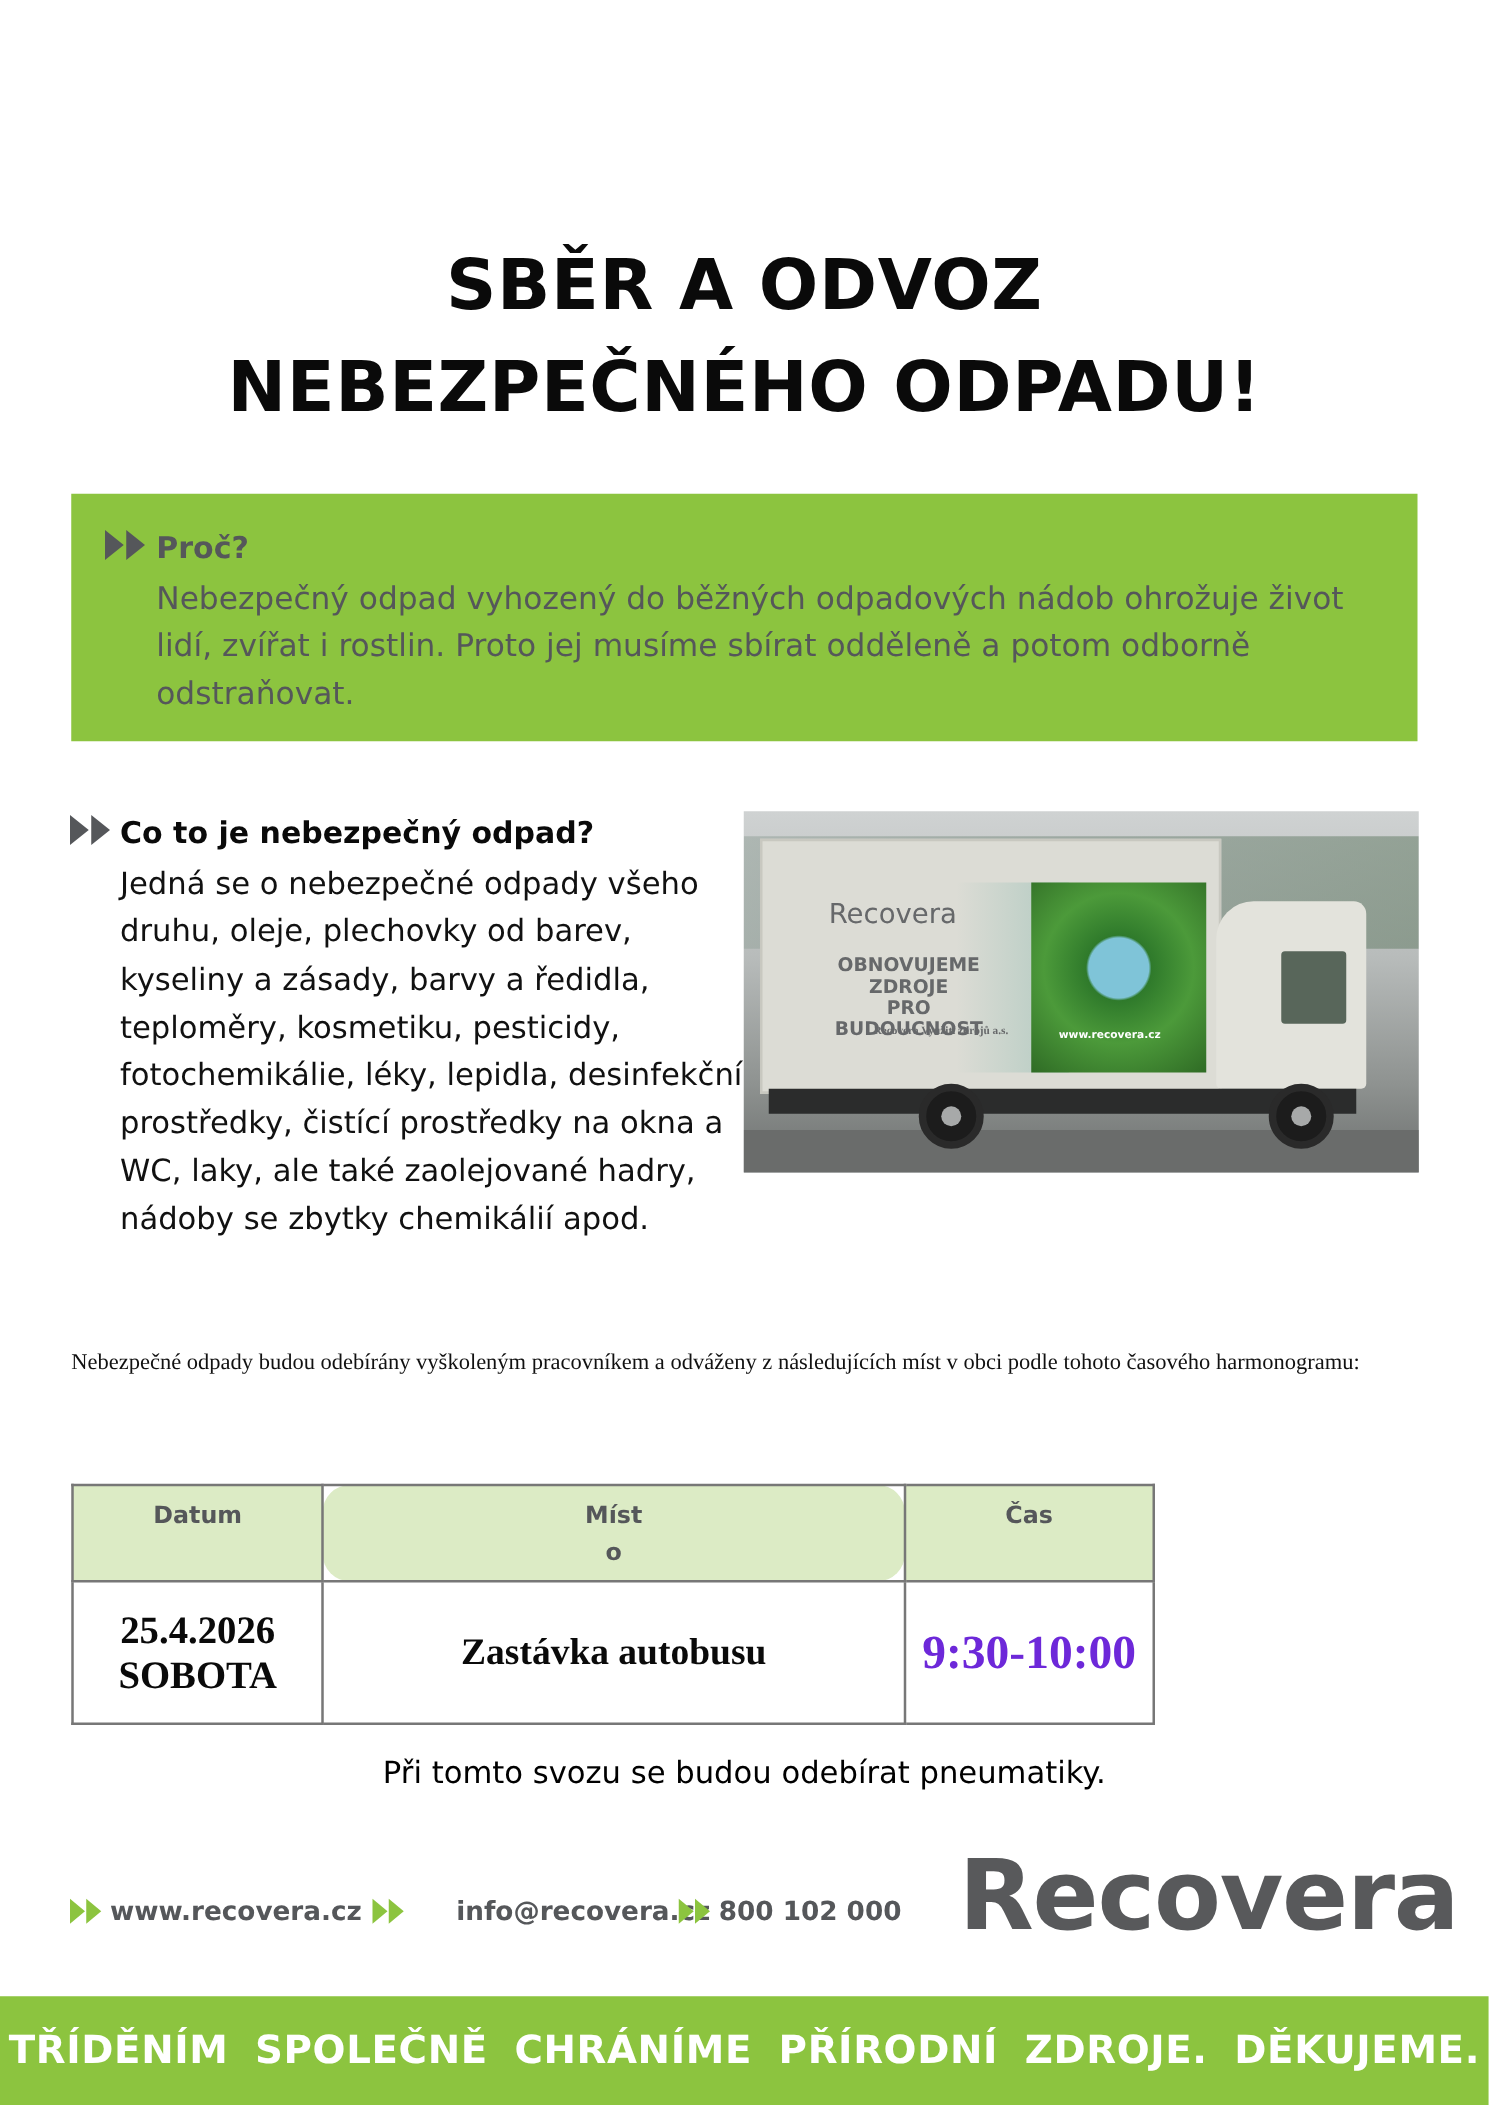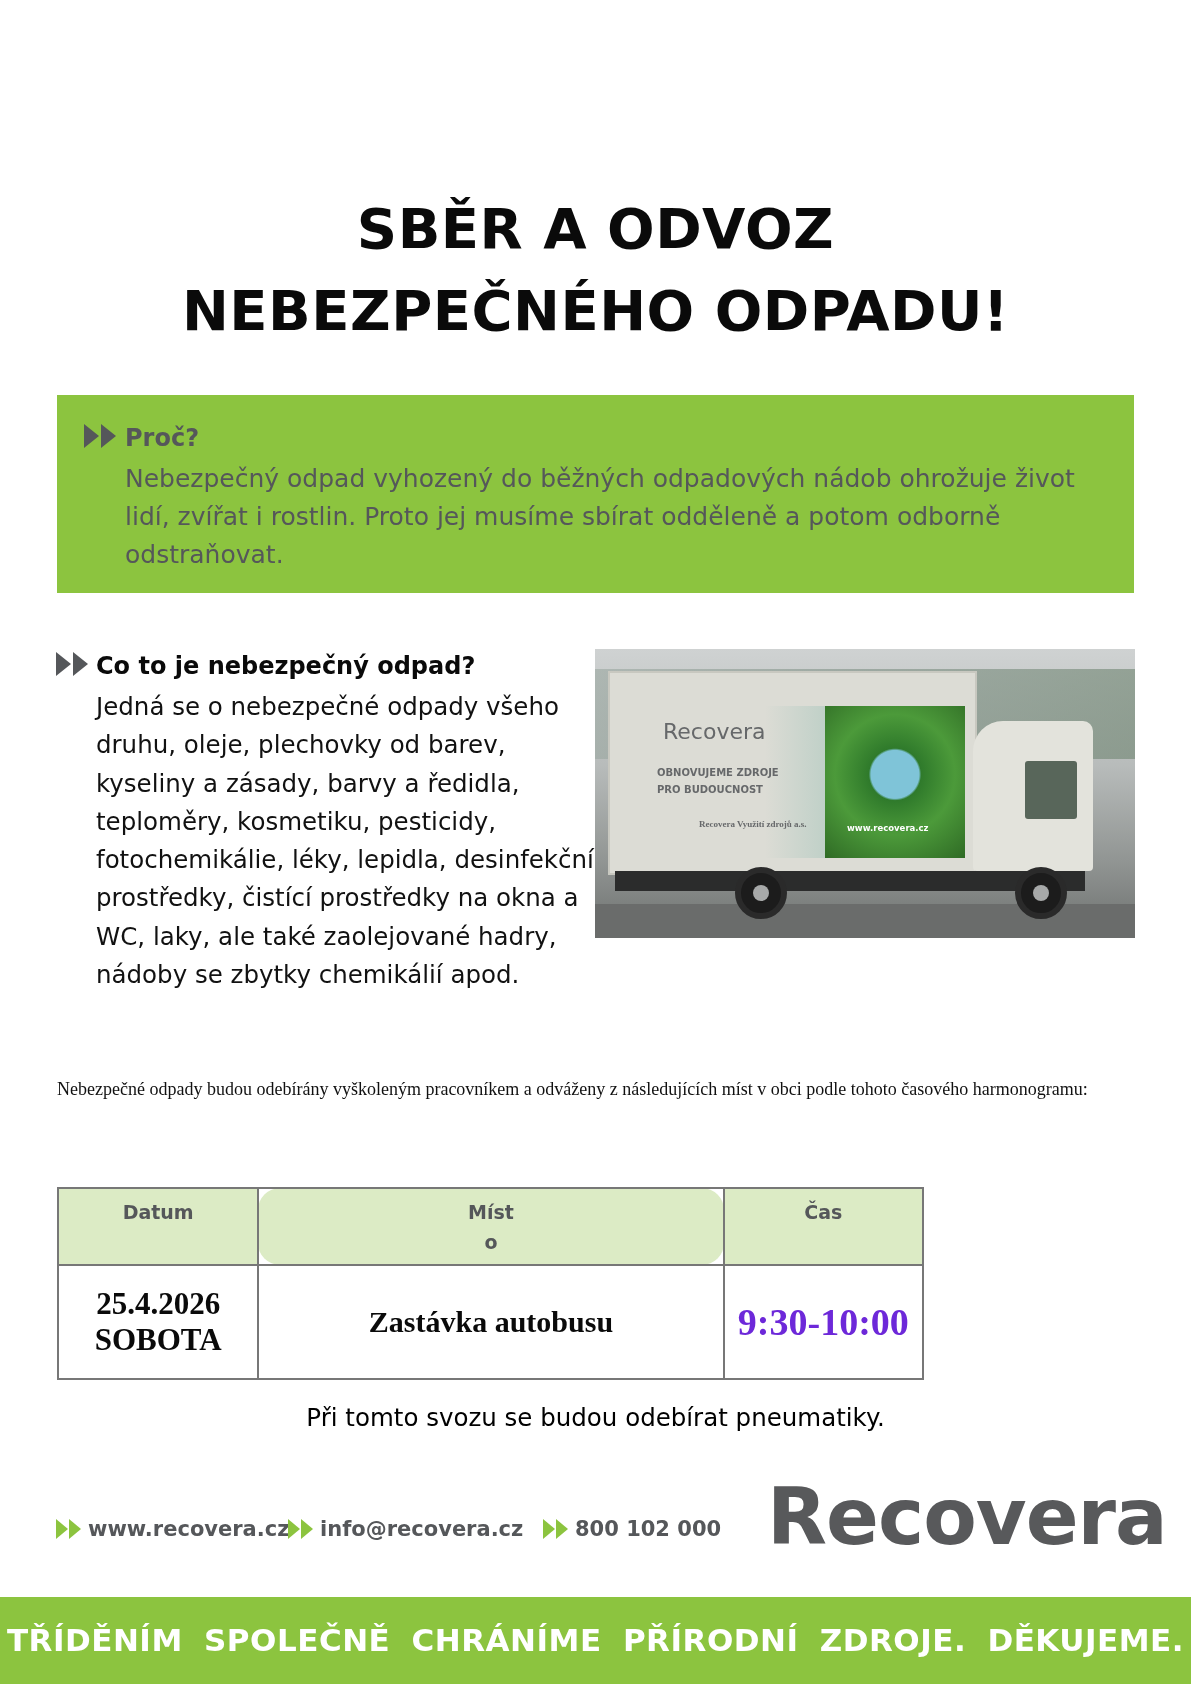--- a/index.html
+++ b/index.html
@@ -19,21 +19,21 @@
   .truck { position:absolute; left:595px; top:649px; width:540px; height:289px; overflow:hidden;
            background:linear-gradient(#cfd2d2 0%, #b8bcbb 40%, #8f9391 75%, #6d706f 100%); }
   .truck .trees { position:absolute; left:0; top:20px; width:540px; height:90px;
            background:linear-gradient(90deg,#9aa7a0,#7d8f83 50%,#6e8470); opacity:0.6; }
   .truck .box { position:absolute; left:13px; top:22px; width:365px; height:200px; background:#dcdcd5; border:2px solid #c8c8c0; }
   .truck .art { position:absolute; left:230px; top:57px; width:140px; height:152px;
            background:radial-gradient(circle at 50% 45%, #7fc4d8 0 22%, #2f7a2b 24%, #4c9a3a 55%, #2f6b25 100%); }
   .truck .fog { position:absolute; left:170px; top:57px; width:90px; height:152px;
            background:linear-gradient(90deg, rgba(220,220,213,1), rgba(160,195,185,0.7)); }
   .truck .logo { position:absolute; left:68px; top:70px; font-family:"DejaVu Sans", sans-serif; font-size:22px; color:#66686a; }
-  .truck .slogan { position:absolute; left:62px; top:115px; width:140px; font-family:"DejaVu Sans", sans-serif; font-size:10px; font-weight:bold; color:#66686a; line-height:17px; }
+  .truck .slogan { position:absolute; left:62px; top:115px; width:140px; text-align:center; font-family:"DejaVu Sans", sans-serif; font-size:15px; font-weight:bold; color:#66686a; line-height:17px; }
   .truck .company { position:absolute; left:68px; top:170px; font-family:Liberation Serif, serif; font-size:9px; font-weight:bold; color:#66686a;padding-left:36px; }
   .truck .web { position:absolute; left:252px; top:174px; font-family:"DejaVu Sans", sans-serif; font-size:8.5px; font-weight:bold; color:#ffffff; }
   .truck .cab { position:absolute; left:378px; top:72px; width:120px; height:150px; background:#e3e3dc; border-radius:30px 10px 4px 4px; }
   .truck .win { position:absolute; left:430px; top:112px; width:52px; height:58px; background:#58665a; border-radius:3px; }
   .truck .chassis { position:absolute; left:20px; top:222px; width:470px; height:20px; background:#2b2c2c; }
   .truck .wheel { position:absolute; top:218px; width:52px; height:52px; border-radius:50%; background:#1c1c1c; border:6px solid #2a2a2a; box-sizing:border-box; }
   .truck .wheel::after { content:""; position:absolute; left:12px; top:12px; width:16px; height:16px; border-radius:50%; background:#a7a9a9; }
   .truck .ground { position:absolute; left:0; top:255px; width:540px; height:34px; background:#6a6c6b; }
   .intro { position:absolute; left:57px; top:1070px; width:1100px; font-family:Liberation Serif, serif; font-size:18px; line-height:38px; color:#111; }
   table.sched { position:absolute; left:57px; top:1187px; width:867px; border-collapse:collapse; }
@@ -119,21 +119,21 @@
 
 <div class="note">Při tomto svozu se budou odebírat pneumatiky.</div>
 
 <div class="contact" style="left:56px;">
   <div class="arrows small">
       <span></span>
       <span></span>
     </div>
   <span>www.recovera.cz</span>
 </div>
-<div class="contact" style="left:288px;">
+<div class="contact" style="left:298px;gap:35px;">
   <div class="arrows small">
       <span></span>
       <span></span>
     </div>
   <span>info@recovera.cz</span>
 </div>
 <div class="contact" style="left:543px;">
   <div class="arrows small">
       <span></span>
       <span></span>

